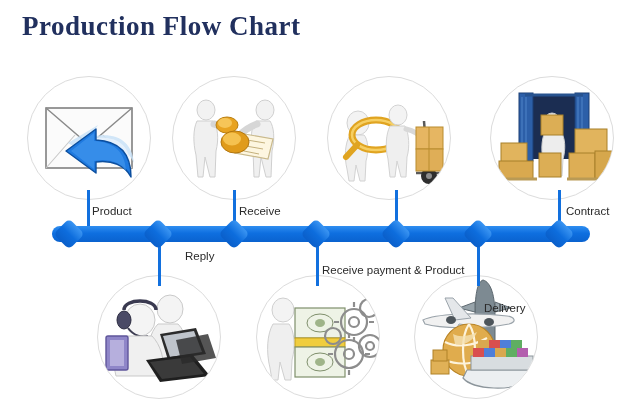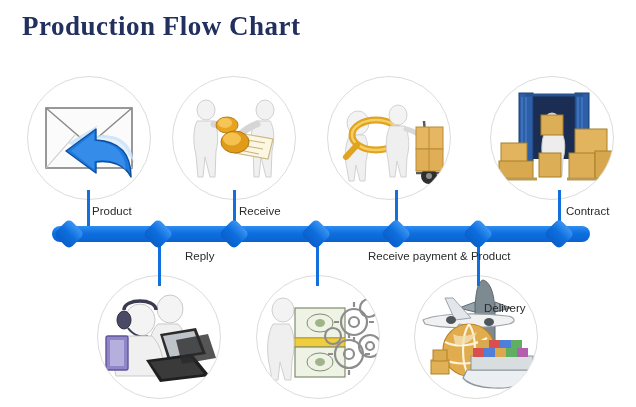--- a/index.html
+++ b/index.html
@@ -270,17 +270,17 @@
   <div class="bar-node" style="left:147px;"></div>
   <div class="bar-node" style="left:223px;"></div>
   <div class="bar-node" style="left:305px;"></div>
   <div class="bar-node" style="left:385px;"></div>
   <div class="bar-node" style="left:467px;"></div>
   <div class="bar-node" style="left:548px;"></div>
 
   <div class="node-label" style="left:92px;  top:205px;">Product</div>
   <div class="node-label" style="left:165px; top:250px;margin-left:20px;">Reply</div>
   <div class="node-label" style="left:239px; top:205px;">Receive</div>
-  <div class="node-label" style="left:322px; top:250px;margin-left:46px;">Receive payment &amp; Product</div>
+  <div class="node-label" style="left:322px; top:264px;">Receive payment &amp; Product</div>
   <div class="node-label" style="left:484px; top:254px;margin-top:48px;">Delivery</div>
   <div class="node-label" style="left:566px; top:205px;">Contract</div>
 
 </div>
 
 </body></html>

